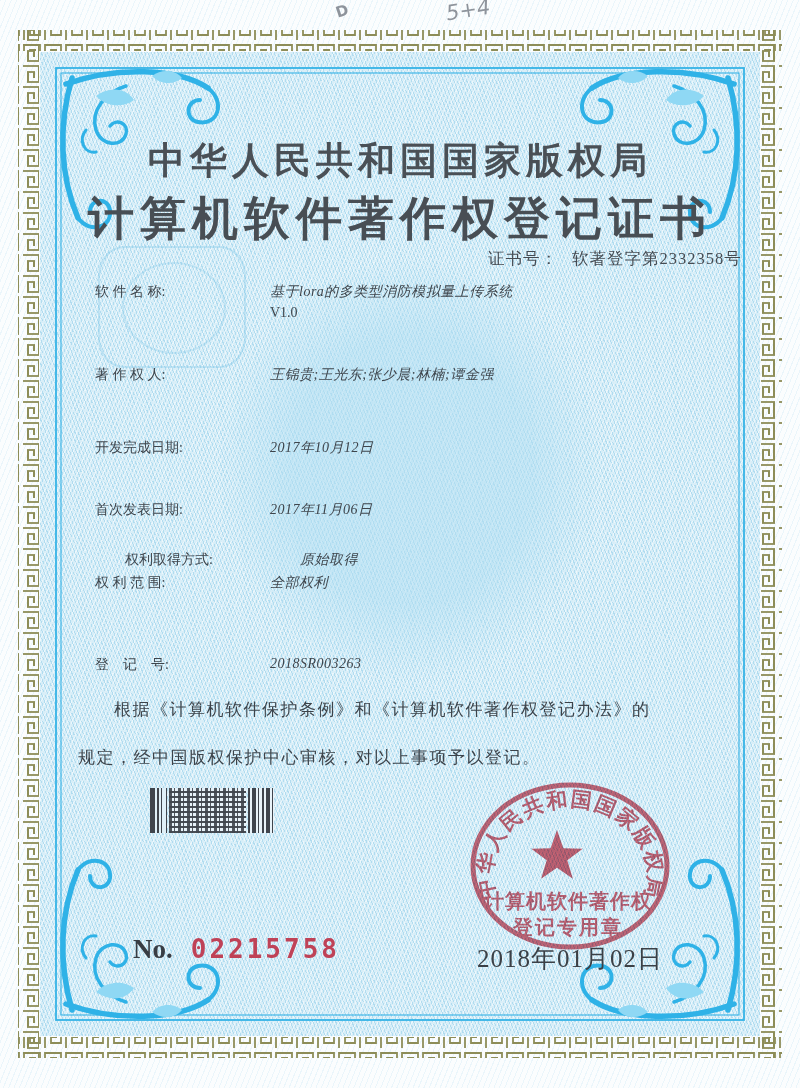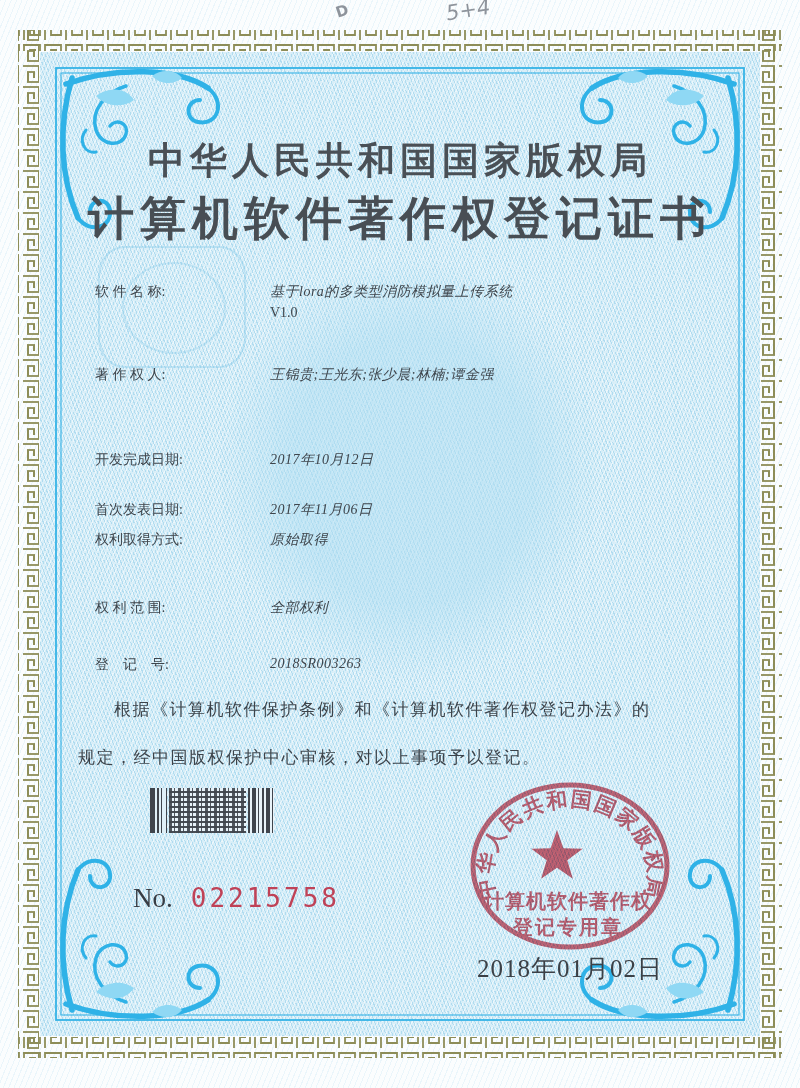--- a/index.html
+++ b/index.html
@@ -56,45 +56,45 @@
     font-size:16.5px; color:#454b52; letter-spacing:1px;
   }
   .cert-no .lbl { margin-right:14px; }
 
   .field-row { position:absolute; font-size:14px; color:#3e454c; white-space:pre; }
   .field-row .flabel { position:absolute; left:95px; top:0; width:175px; }
   .field-row .fvalue { position:absolute; left:270px; top:0; letter-spacing:0.5px;font-style:italic; }
   .row-name   { top:283px; }
   .row-name .fvalue2 { position:absolute; left:270px; top:22px; }
   .row-author { top:366px;padding-left:16px; }
-  .row-dev    { top:451px; }
+  .row-dev    { top:439px; }
   .row-pub    { top:501px; }
-  .row-acq    { top:531px; }
-  .row-scope  { top:599px; }
+  .row-acq    { top:551px;margin-left:30px; }
+  .row-scope  { top:574px; }
   .row-reg    { top:656px;padding-left:32px; }
 
   .stmt { position:absolute; font-size:17px; color:#3c434a; letter-spacing:1.5px; }
   .stmt-1 { left:114px; top:698px; }
   .stmt-2 { left:78px;  top:746px;text-align:right; }
 
   .barcode { position:absolute; left:150px; top:788px; width:124px; height:45px; display:flex; gap:2px; }
   .bc-guard-l { width:17px; height:100%;
     background:repeating-linear-gradient(90deg,#3f454d 0 5px,#dff0f8 5px 7px,#3f454d 7px 9px,#dff0f8 9px 11px,#3f454d 11px 12px,#dff0f8 12px 16px); }
   .bc-data { flex:1; height:100%; background-color:#e6f2f9;
     background-image:
       repeating-linear-gradient(0deg, rgba(63,69,77,0.95) 0 2px, transparent 2px 5px),
       repeating-linear-gradient(90deg, rgba(63,69,77,0.9) 0 3px, transparent 3px 5px, rgba(63,69,77,0.9) 5px 6px, transparent 6px 9px); }
   .bc-guard-r { width:26px; height:100%;
     background:repeating-linear-gradient(90deg,#3f454d 0 2px,#e8f3f9 2px 4px,#3f454d 4px 8px,#e8f3f9 8px 10px,#3f454d 10px 11px,#e8f3f9 11px 14px); }
 
   .issue-date {
     position:absolute; left:477px; top:942px;
-    font-size:25px; color:#3b4046; letter-spacing:1px;margin-top:10px;
-  }
-  .serial-line { position:absolute; left:133px; top:883px; }
+    font-size:25px; color:#3b4046; letter-spacing:1px;
+  }
+  .serial-line { position:absolute; left:133px; top:934px;font-weight:bold; }
   .serial-line .no-lbl { font-size:27px; color:#383d44; margin-right:18px; }
   .serial-line .no-num {
     font-family:"DejaVu Sans Mono", monospace; font-size:26px;
     color:#bf4257; letter-spacing:3px;
   }
 
   .seal-svg { position:absolute; left:458px; top:764px; opacity:.88; mix-blend-mode:multiply; }
   .seal-text { font-family:"Liberation Serif", serif; font-weight:bold; fill:#cf4f5f; }
 </style>
 </head>
@@ -142,20 +142,23 @@
     <use href="#flourish" transform="translate(744,66) scale(-1,1)"></use>
     <use href="#flourish" transform="translate(56,1022) scale(1,-1)"></use>
     <use href="#flourish" transform="translate(744,1022) scale(-1,-1)"></use>
   </svg>
 
   <span class="hand hand-d">D</span>
   <span class="hand hand-sum">5+4</span>
 
   <div class="authority">中华人民共和国国家版权局</div>
   <div class="cert-title">计算机软件著作权登记证书</div>
+  <div class="cert-no">
+    <span class="lbl">证书号：</span><span>软著登字第2332358号</span>
+  </div>
 
   <div class="field-row row-name">
     <span class="flabel">软 件 名 称:</span>
     <span class="fvalue">基于lora的多类型消防模拟量上传系统</span>
     <span class="fvalue2">V1.0</span>
   </div>
   <div class="field-row row-author">
     <span class="flabel">著 作 权 人:</span>
     <span class="fvalue">王锦贵;王光东;张少晨;林楠;谭金强</span>
   </div>

